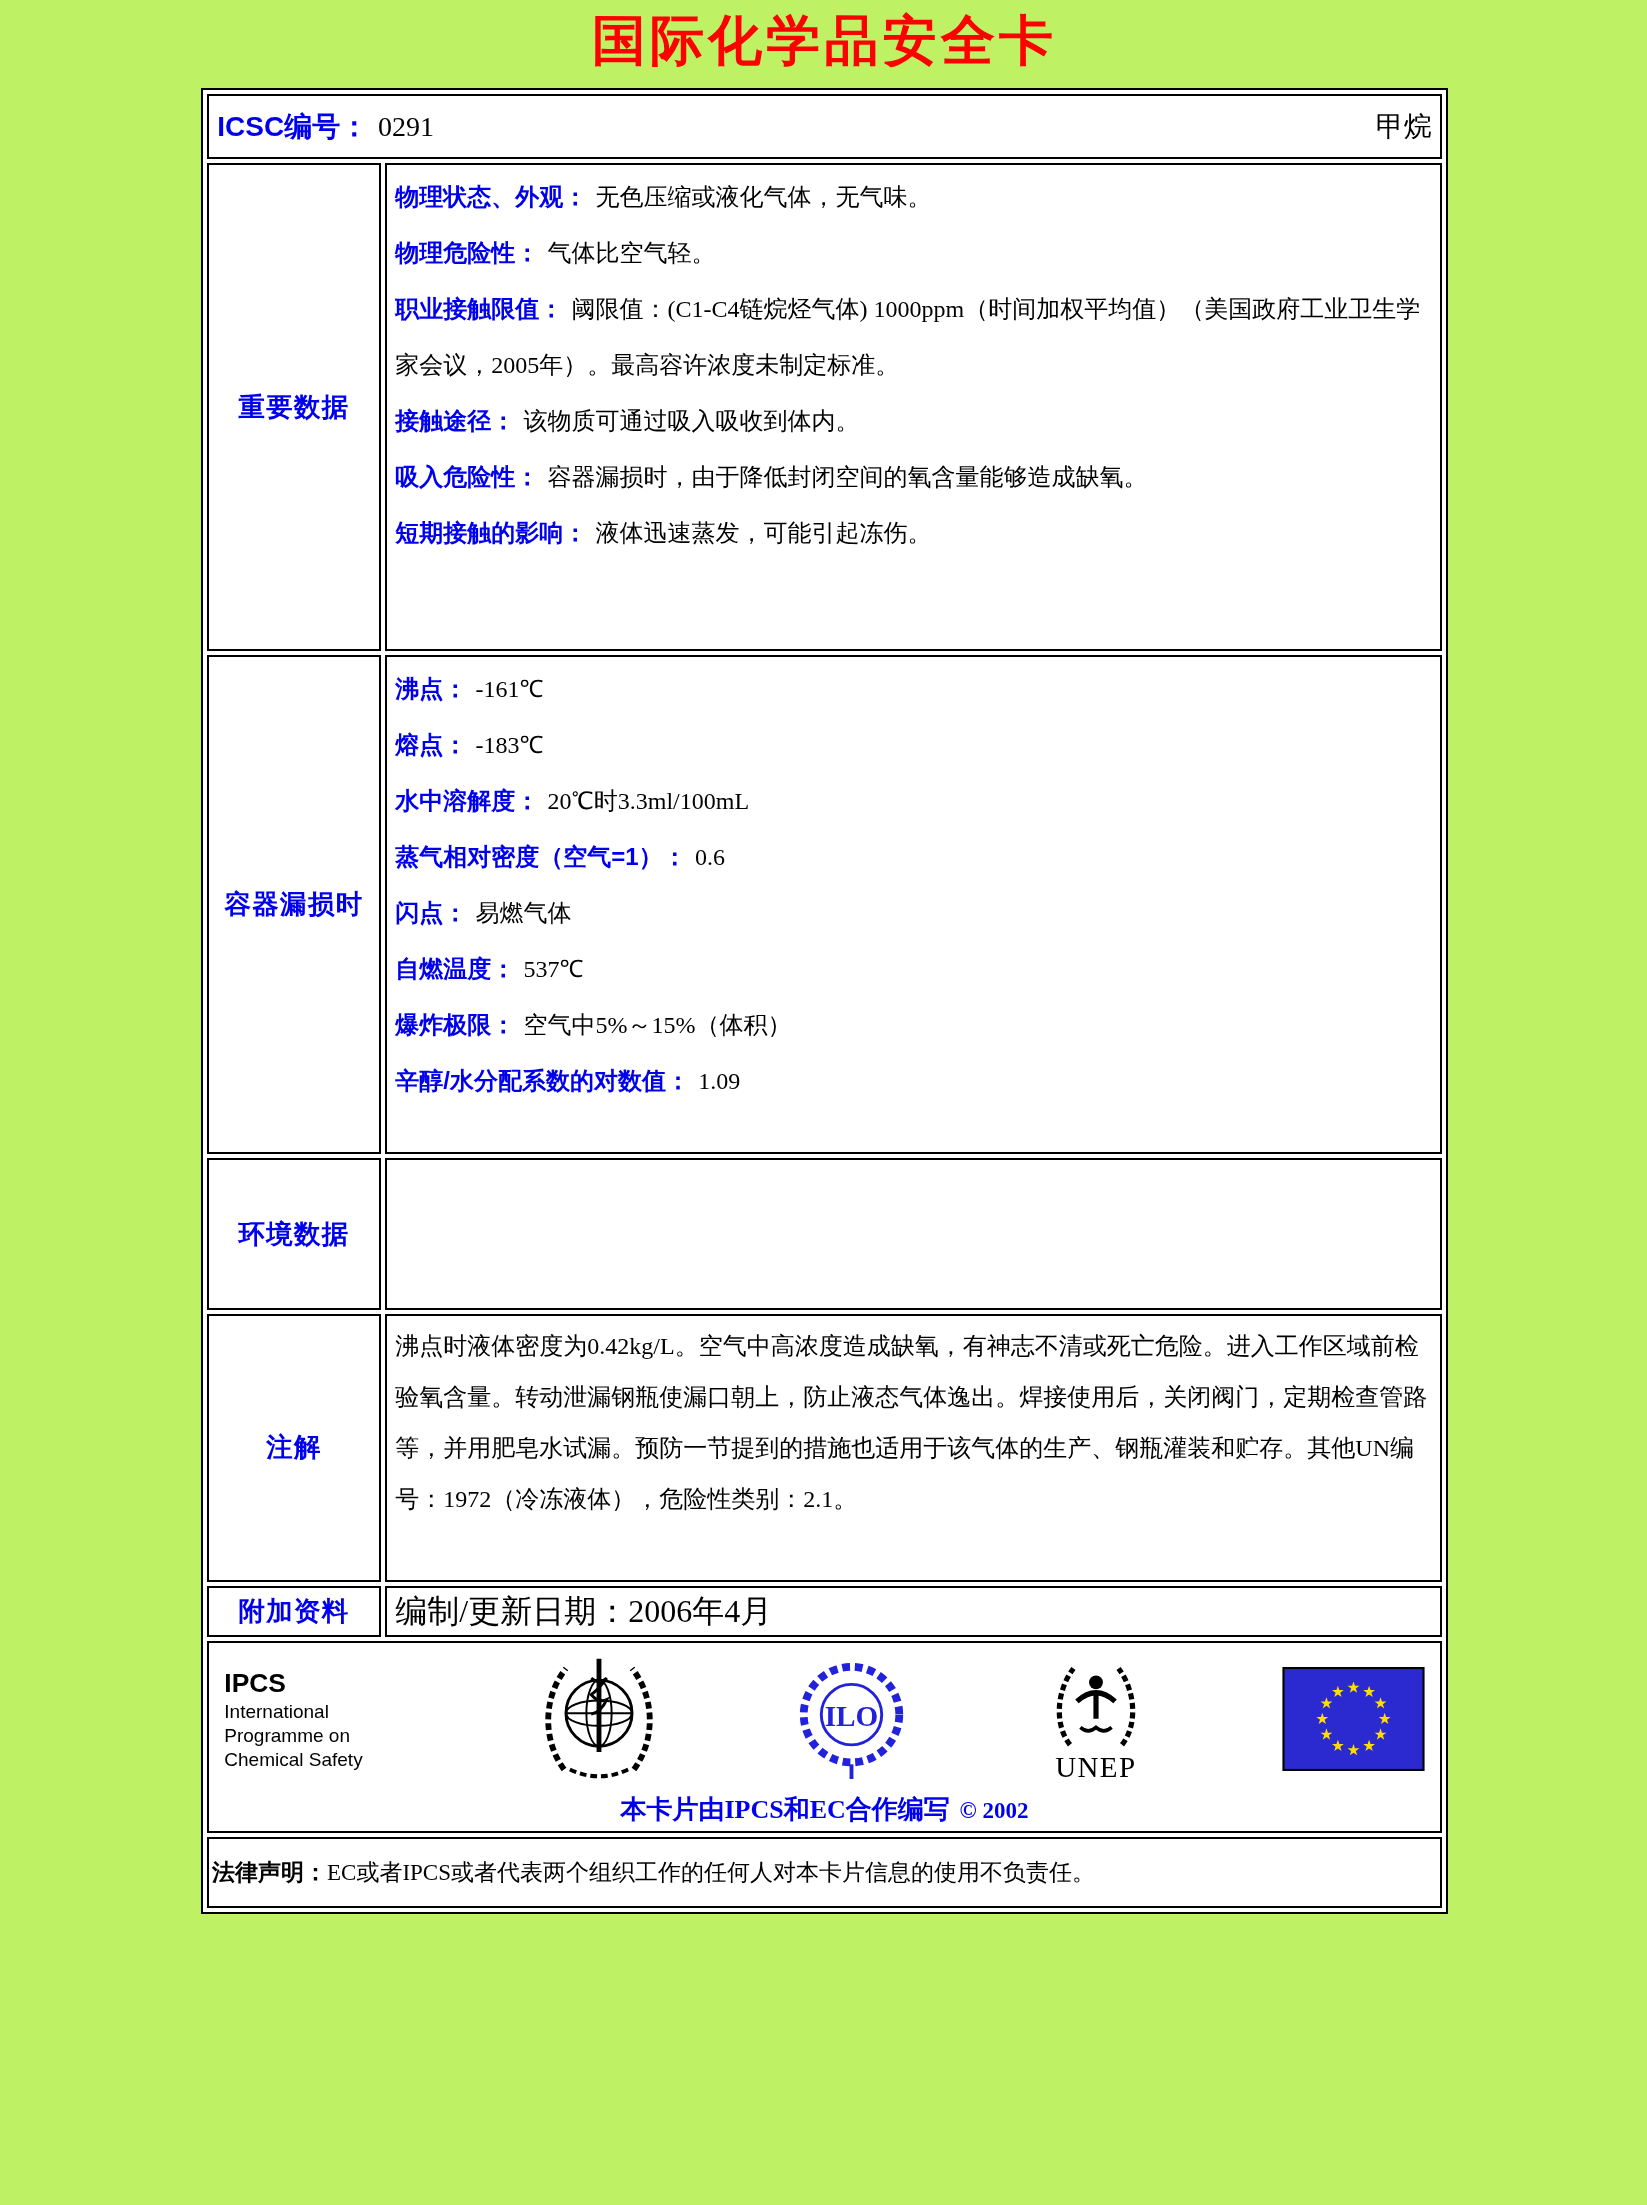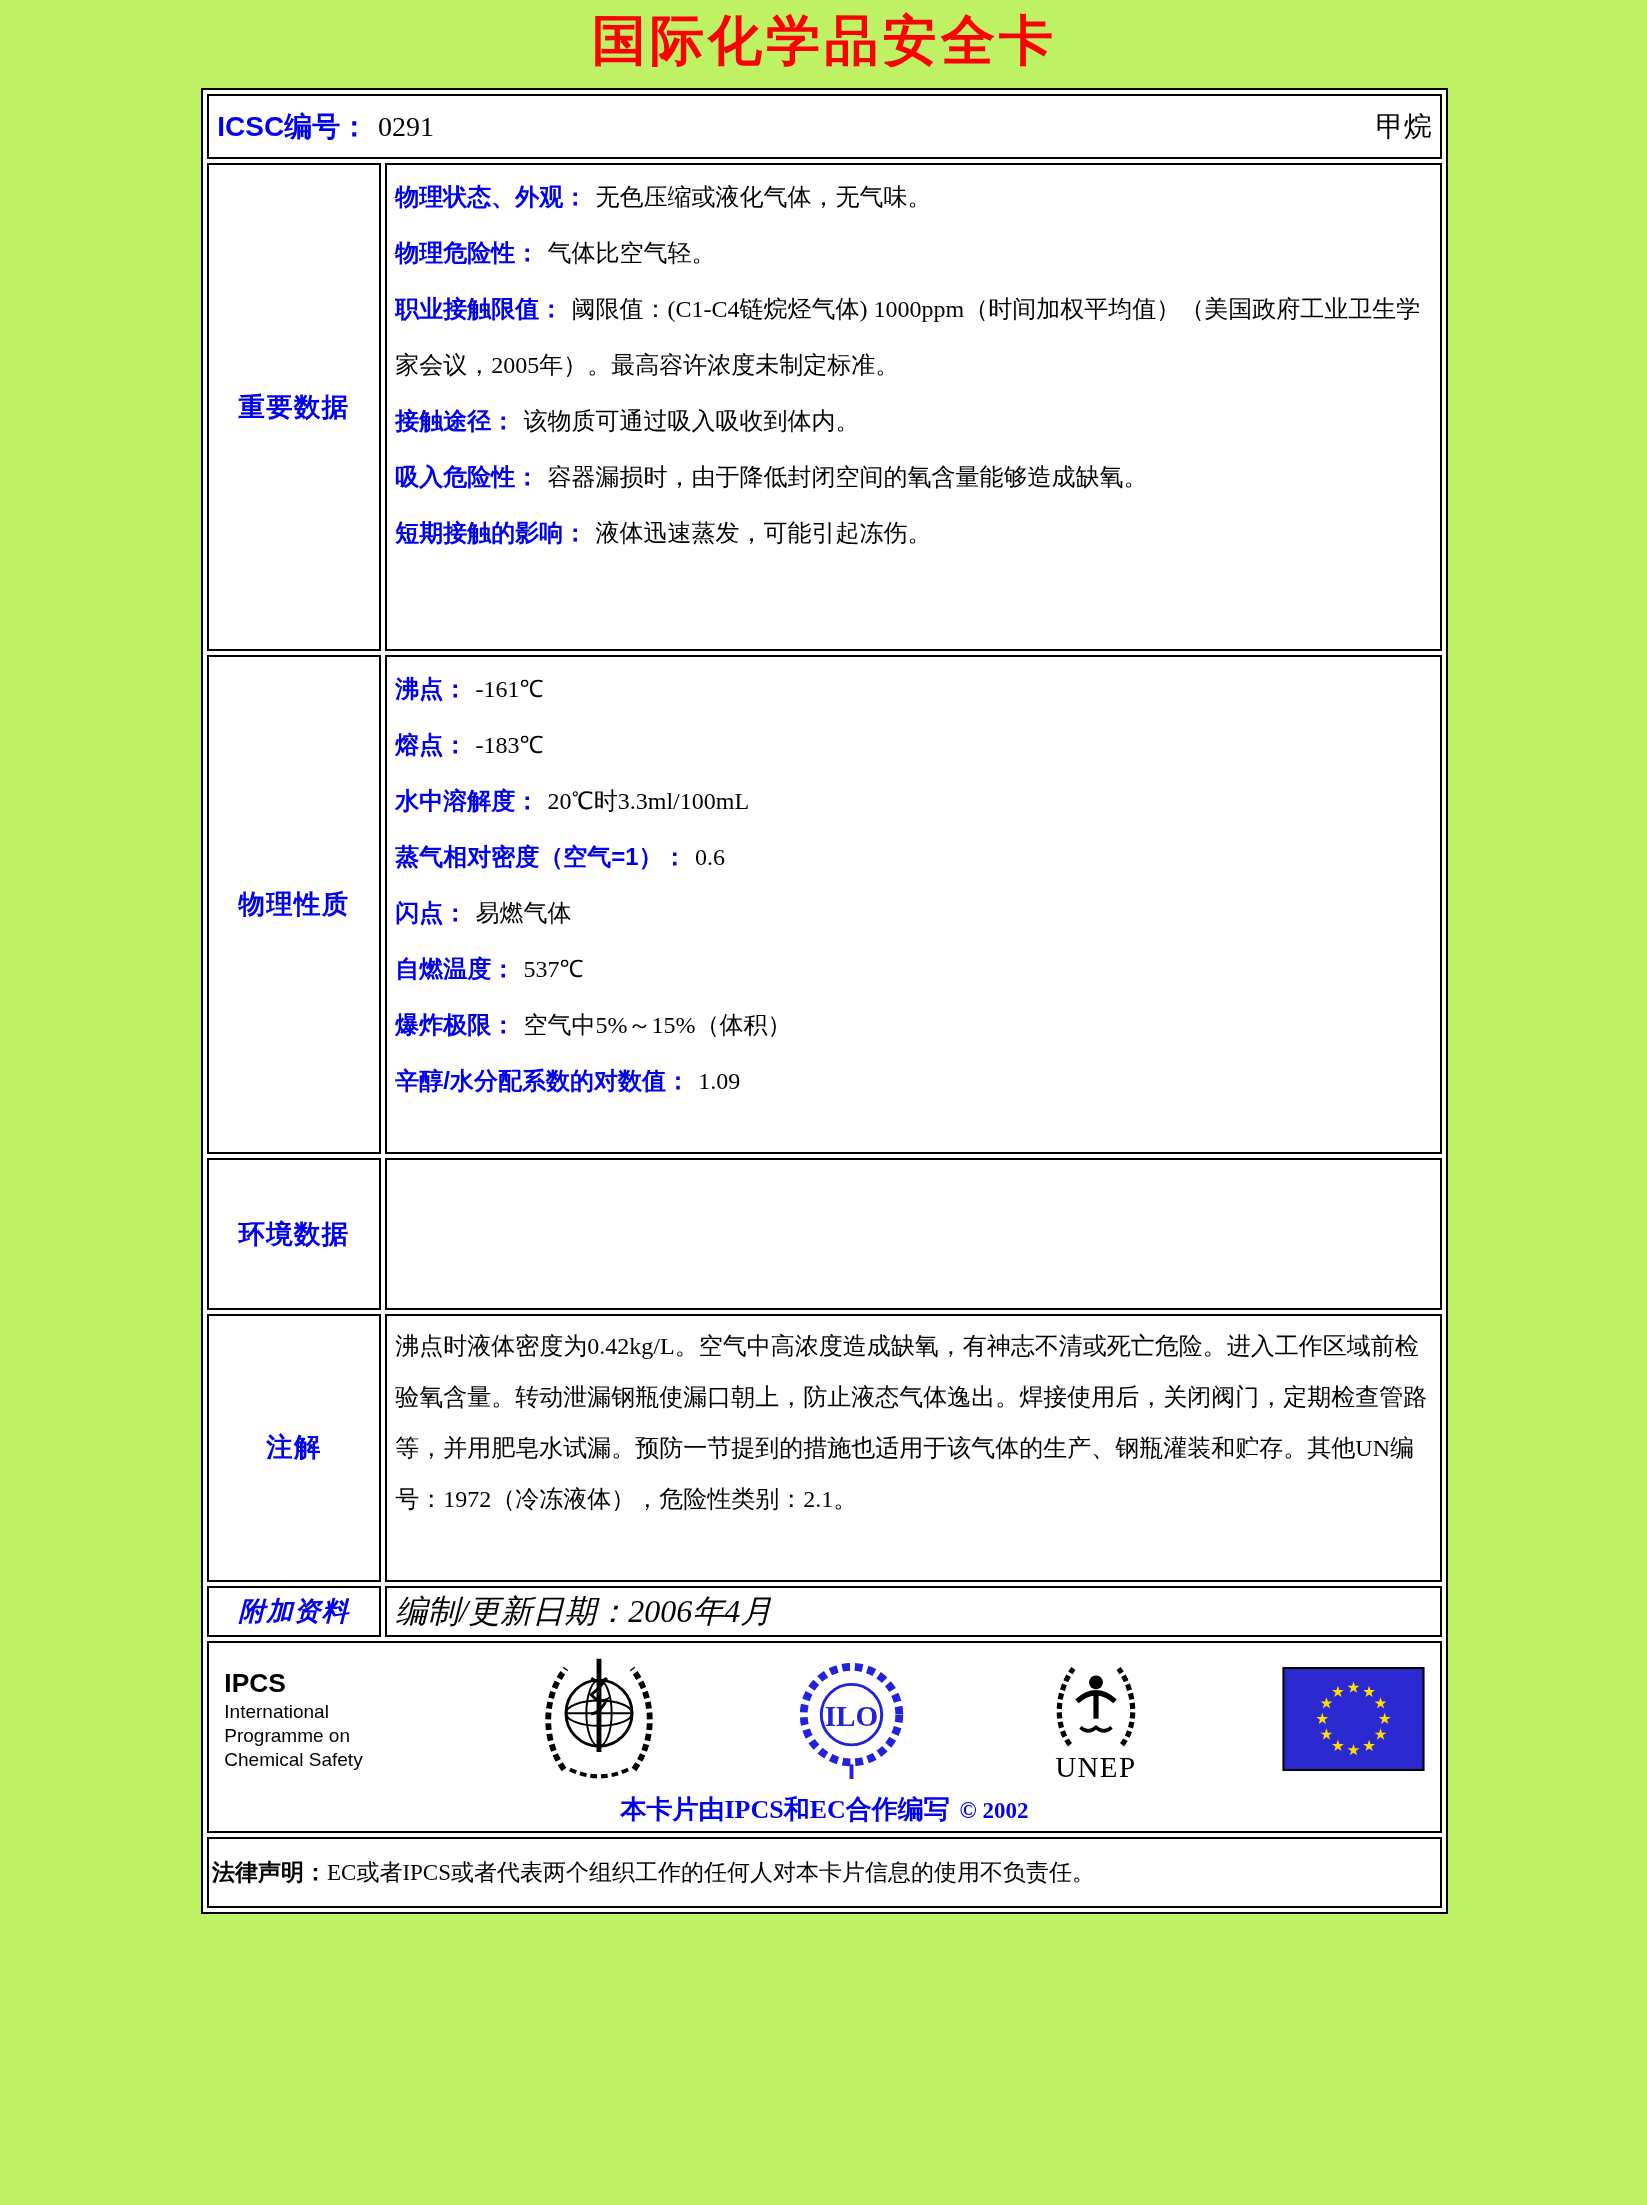--- a/index.html
+++ b/index.html
@@ -25,21 +25,21 @@
          color:#0000ee;font-weight:bold;font-size:26.4px;letter-spacing:1.4px;}
   td.cnt{vertical-align:top;padding:4.2px 9.7px 0 8.3px;font-size:24px;line-height:56px;
          font-family:"Liberation Serif",serif;}
   .k{color:#0000ee;font-weight:bold;font-family:"Liberation Sans",sans-serif;}
   .v{color:#000;margin-left:8.3px;}
 
   .h-imp{height:480px;}
   .h-phy{height:491px;}
   .h-env{height:143px;}
   .h-not{height:259px;}
-  .h-add{height:45px;font-style:italic;}
+  .h-add{height:45px;}
   .h-logos{height:178px;}
   .h-leg{height:67px;}
 
   td.cnt-notes{vertical-align:top;padding:5.6px 9.7px 0 8.3px;font-size:24px;line-height:51px;
                font-family:"Liberation Serif",serif;}
   td.cnt-add{vertical-align:middle;padding:0 8.3px;font-size:32px;
              font-family:"Liberation Serif",serif;}
 
   td.logos-cell{vertical-align:top;padding:7px 15.3px 2.8px 15.3px;}
   .logo-row{display:flex;justify-content:space-between;align-items:center;height:138px;}
@@ -90,21 +90,21 @@
           <div><span class="k">物理状态、外观：</span><span class="v">无色压缩或液化气体，无气味。</span></div>
           <div><span class="k">物理危险性：</span><span class="v">气体比空气轻。</span></div>
           <div><span class="k">职业接触限值：</span><span class="v">阈限值：(C1-C4链烷烃气体) 1000ppm（时间加权平均值）（美国政府工业卫生学家会议，2005年）。最高容许浓度未制定标准。</span></div>
           <div><span class="k">接触途径：</span><span class="v">该物质可通过吸入吸收到体内。</span></div>
           <div><span class="k">吸入危险性：</span><span class="v">容器漏损时，由于降低封闭空间的氧含量能够造成缺氧。</span></div>
           <div><span class="k">短期接触的影响：</span><span class="v">液体迅速蒸发，可能引起冻伤。</span></div>
         </td>
       </tr>
 
       <tr>
-        <td class="lab h-phy">物理性质</td>
+        <td class="lab h-phy">容器漏损时</td>
         <td class="cnt h-phy">
           <div><span class="k">沸点：</span><span class="v">-161℃</span></div>
           <div><span class="k">熔点：</span><span class="v">-183℃</span></div>
           <div><span class="k">水中溶解度：</span><span class="v">20℃时3.3ml/100mL</span></div>
           <div><span class="k">蒸气相对密度（空气=1）：</span><span class="v">0.6</span></div>
           <div><span class="k">闪点：</span><span class="v">易燃气体</span></div>
           <div><span class="k">自燃温度：</span><span class="v">537℃</span></div>
           <div><span class="k">爆炸极限：</span><span class="v">空气中5%～15%（体积）</span></div>
           <div><span class="k">辛醇/水分配系数的对数值：</span><span class="v">1.09</span></div>
         </td>

